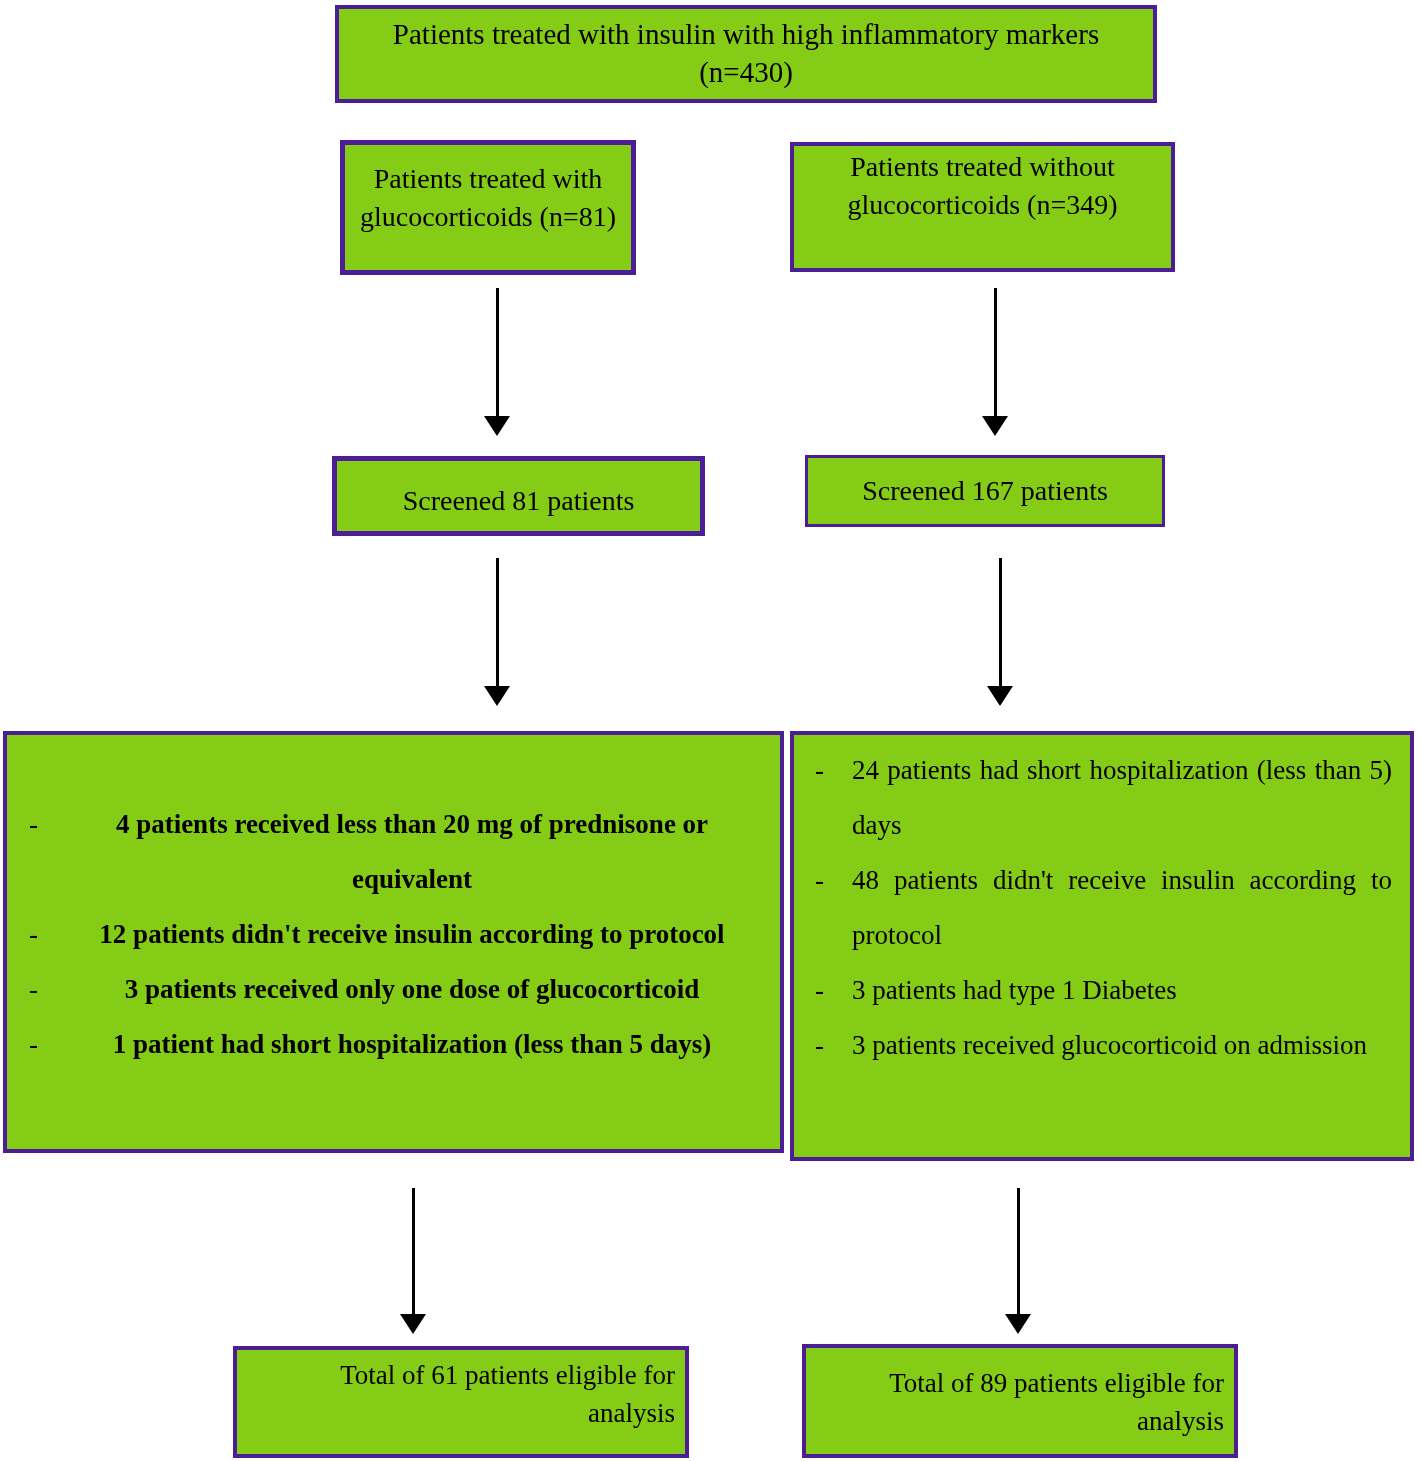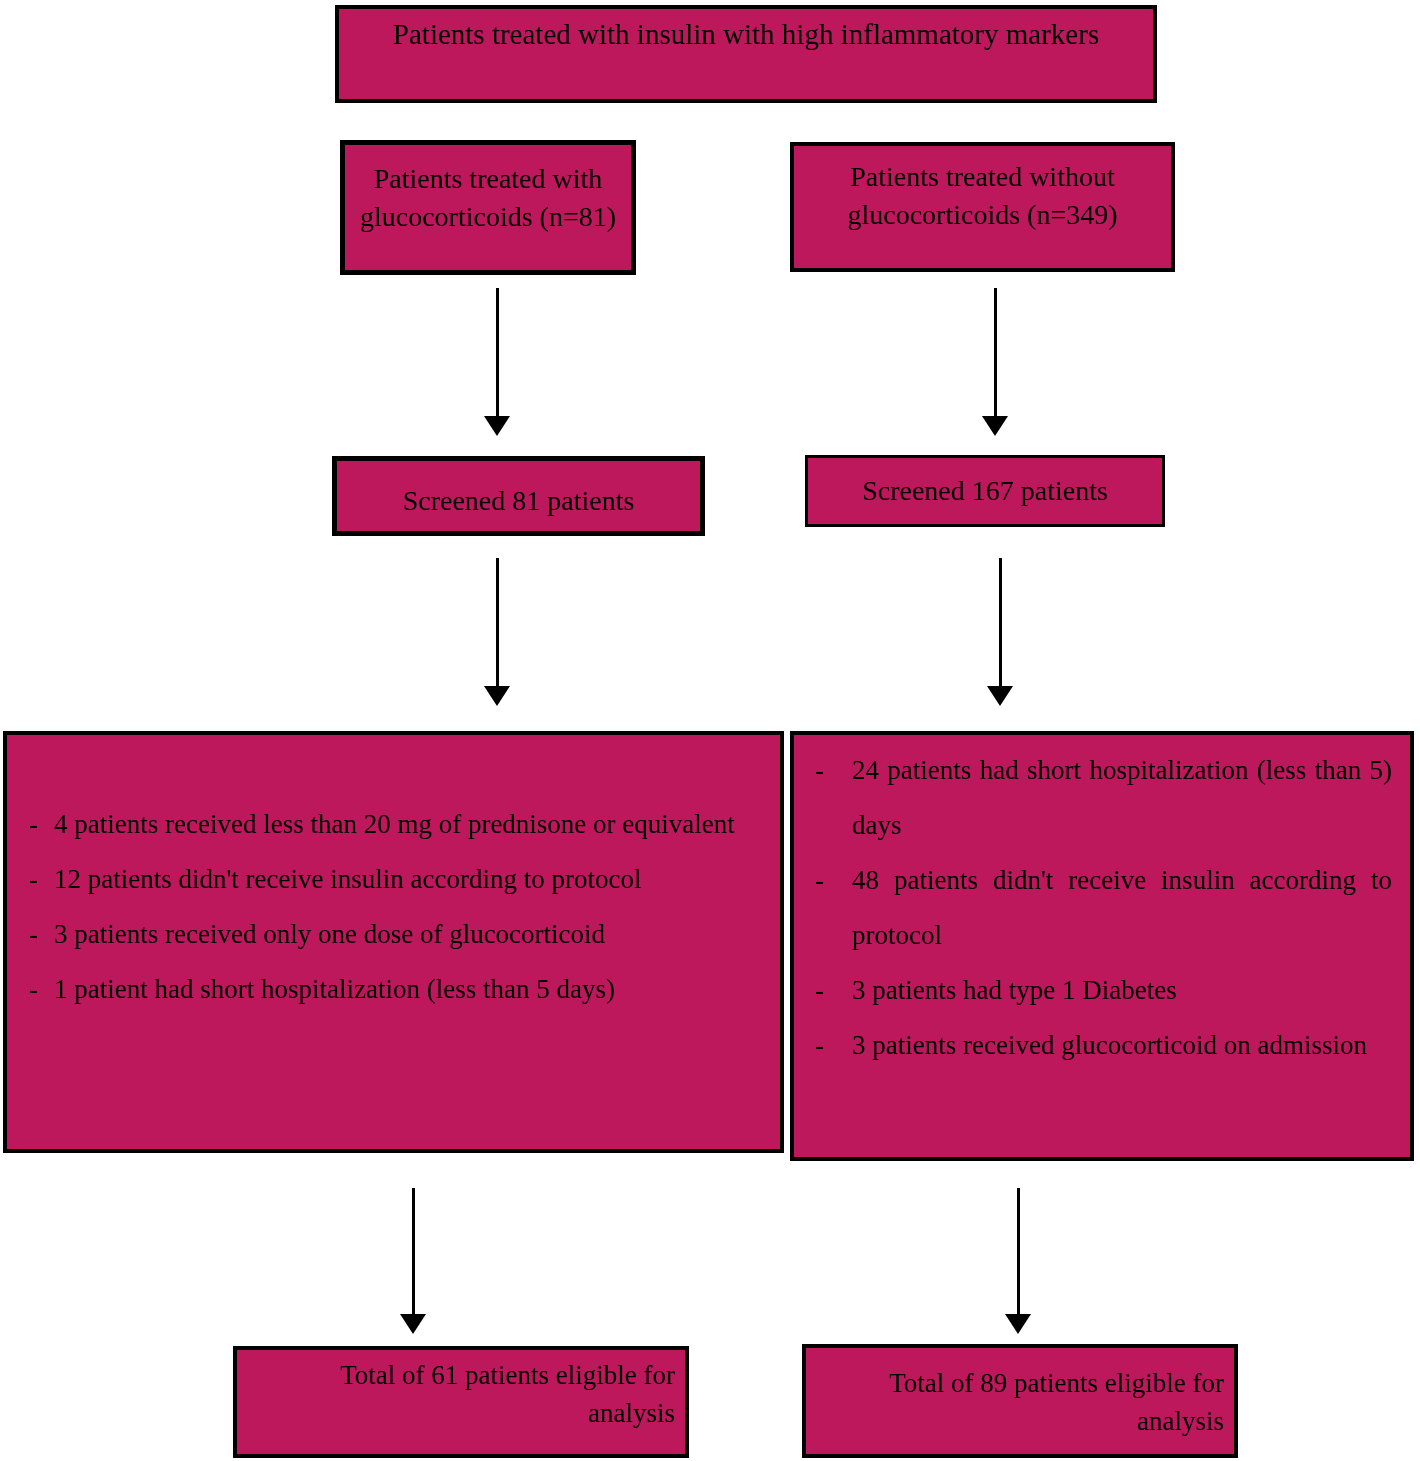--- a/index.html
+++ b/index.html
@@ -8,41 +8,41 @@
     width: 1420px;
     height: 1461px;
     background: #ffffff;
     color: #000000;
     font-family: "Liberation Serif", "DejaVu Serif", serif;
     overflow: hidden;
   }
   .box {
     position: absolute;
     box-sizing: border-box;
-    border: 4px solid #000000;
-    background: #be185d;
+    border: 4px solid #4c1d95;
+    background: #84cc16;
   }
   .center { text-align: center; }
   .line { display: block; white-space: nowrap; }
 
   
   #top-box {
     left: 335px; top: 5px; width: 822px; height: 98px;
     font-size: 29px; line-height: 38px; padding-top: 6px;
   }
 
   
   #group-left {
     left: 340px; top: 140px; width: 296px; height: 135px;
     border-width: 5px;
     font-size: 28px; line-height: 38px; padding-top: 15px;
   }
   #group-right {
     left: 790px; top: 142px; width: 385px; height: 130px;
-    font-size: 28px; line-height: 38px; padding-top: 12px;
+    font-size: 28px; line-height: 38px; padding-top: 2px;
   }
 
   
   #screened-left {
     left: 332px; top: 456px; width: 373px; height: 80px;
     border-width: 5px;
     font-size: 28px; line-height: 36px; padding-top: 22px;
   }
   #screened-right {
     left: 805px; top: 455px; width: 360px; height: 72px;
@@ -59,21 +59,21 @@
   #exclusions-right {
     left: 790px; top: 731px; width: 624px; height: 430px;
     padding: 8px 18px 0 21px;
     font-size: 27px; line-height: 55px;
   }
   .li { display: flex; align-items: flex-start; }
   .li .marker { flex: 0 0 auto; }
   #exclusions-left .marker { width: 25px; }
   #exclusions-right .marker { width: 37px; }
   .li .li-text { flex: 1 1 auto; min-width: 0; }
-  #exclusions-left .li-text { text-align: left; }
+  #exclusions-left .li-text { text-align: center; font-weight: bold; }
   #exclusions-right .li-text { text-align: justify; text-justify: inter-word; }
 
   
   #total-left {
     left: 233px; top: 1346px; width: 456px; height: 112px;
     font-size: 27px; line-height: 38px;
     padding: 6px 10px 8px 0; text-align: right;
   }
   #total-right {
     left: 802px; top: 1344px; width: 436px; height: 114px;
@@ -102,20 +102,21 @@
   #arrow-c1 { left: 400px;  top: 1188px; height: 146px; }
   #arrow-c2 { left: 1005px; top: 1188px; height: 146px; }
 </style>
 </head>
 <body>
 
 <div id="canvas">
 
   <div class="box center" id="top-box">
     <span class="line">Patients treated with insulin with high inflammatory markers</span>
+    <span class="line">(n=430)</span>
   </div>
 
   <div class="box center" id="group-left">
     <span class="line">Patients treated with</span>
     <span class="line">glucocorticoids (n=81)</span>
   </div>
   <div class="box center" id="group-right">
     <span class="line">Patients treated without</span>
     <span class="line">glucocorticoids (n=349)</span>
   </div>

